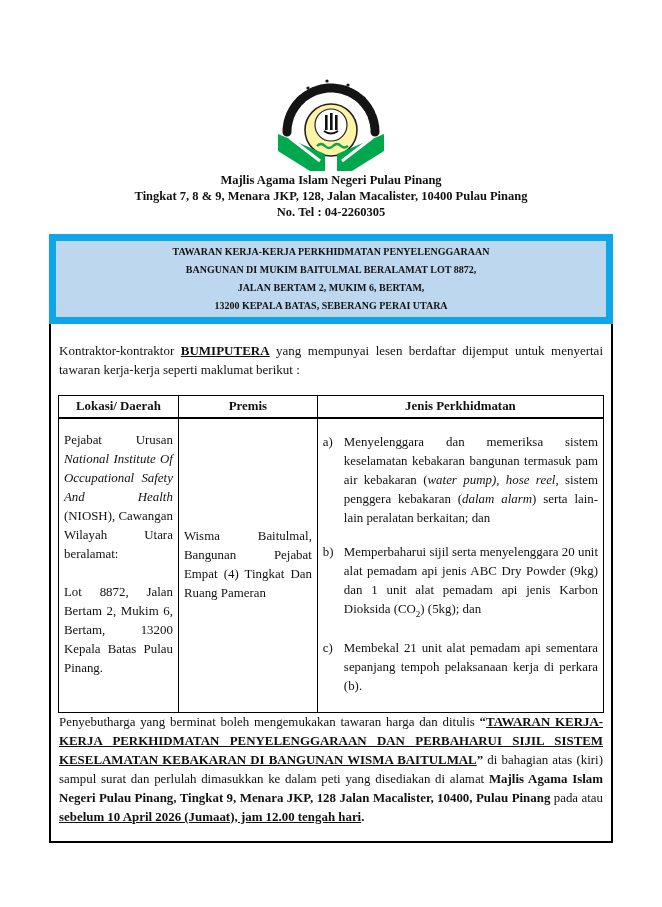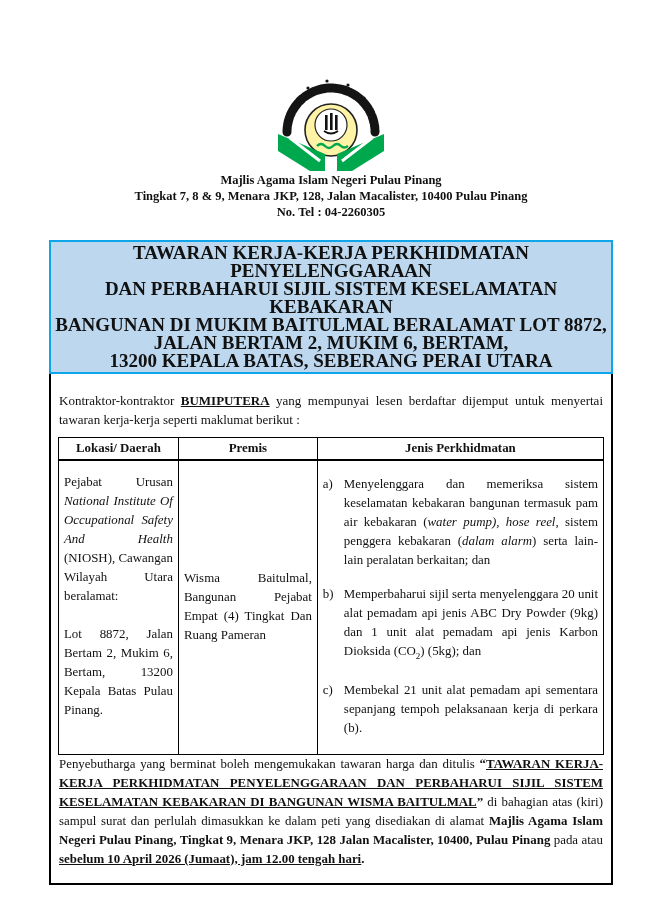--- a/index.html
+++ b/index.html
@@ -9,30 +9,30 @@
     font-family:"Liberation Sans", sans-serif; color:#111;
   }
   .doc { width:564px; margin:0 auto;font-family:Liberation Serif, serif; }
 
   .logo-wrap { text-align:center; padding-top:74px; height:168px; }
 
   .header-block { text-align:center; font-weight:bold; font-size:12.5px; line-height:16px; margin-top:4px; }
   .header-block div { white-space:nowrap; }
 
   .title-box {
-    margin-top:20px; border:2px solid #0ea5e9; background:#BDD7EE;
-    text-align:center; font-weight:bold; font-size:19px; line-height:18px;
+    margin-top:14px; border:7px solid #0ea5e9; background:#BDD7EE;
+    text-align:center; font-weight:bold; font-size:10px; line-height:18px;
     padding:2px 2px;
   }
 
   .content-box { border:2px solid #000; border-top:none; padding:10px 7px 12px 7px; }
 
   .intro { text-align:justify; font-size:13px; line-height:19px; margin:7px 1px 0 1px; }
 
-  .tender-table { border-collapse:collapse; width:100%; margin-top:8px; }
+  .tender-table { border-collapse:collapse; width:100%; margin-top:16px; }
   .tender-table th, .tender-table td { border:1px solid #000; }
   .tender-table th {
     font-size:12.9px; font-weight:bold; text-align:center;
     padding:3px 2px; border-bottom:2px solid #000;
   }
   .tender-table td {
     font-size:12.9px; line-height:19px; vertical-align:top;
     padding:12px 5px; text-align:justify;
   }
   .col-loc { width:22%; }
@@ -94,21 +94,20 @@
   </div>
 
   <div class="header-block">
     <div>Majlis Agama Islam Negeri Pulau Pinang</div>
     <div>Tingkat 7, 8 &amp; 9, Menara JKP, 128, Jalan Macalister, 10400 Pulau Pinang</div>
     <div>No. Tel : 04-2260305</div>
   </div>
 
   <div class="title-box">
     <div>TAWARAN KERJA-KERJA PERKHIDMATAN PENYELENGGARAAN</div>
-    <div>DAN PERBAHARUI SIJIL SISTEM KESELAMATAN KEBAKARAN</div>
     <div>BANGUNAN DI MUKIM BAITULMAL BERALAMAT LOT 8872,</div>
     <div>JALAN BERTAM 2, MUKIM 6, BERTAM,</div>
     <div>13200 KEPALA BATAS, SEBERANG PERAI UTARA</div>
   </div>
 
   <div class="content-box">
 
     <p class="intro" style="margin-bottom:0;">
       <span>Kontraktor-kontraktor </span><span class="bu">BUMIPUTERA</span><span> yang mempunyai lesen berdaftar dijemput untuk menyertai tawaran kerja-kerja seperti maklumat berikut :</span>
     </p>

